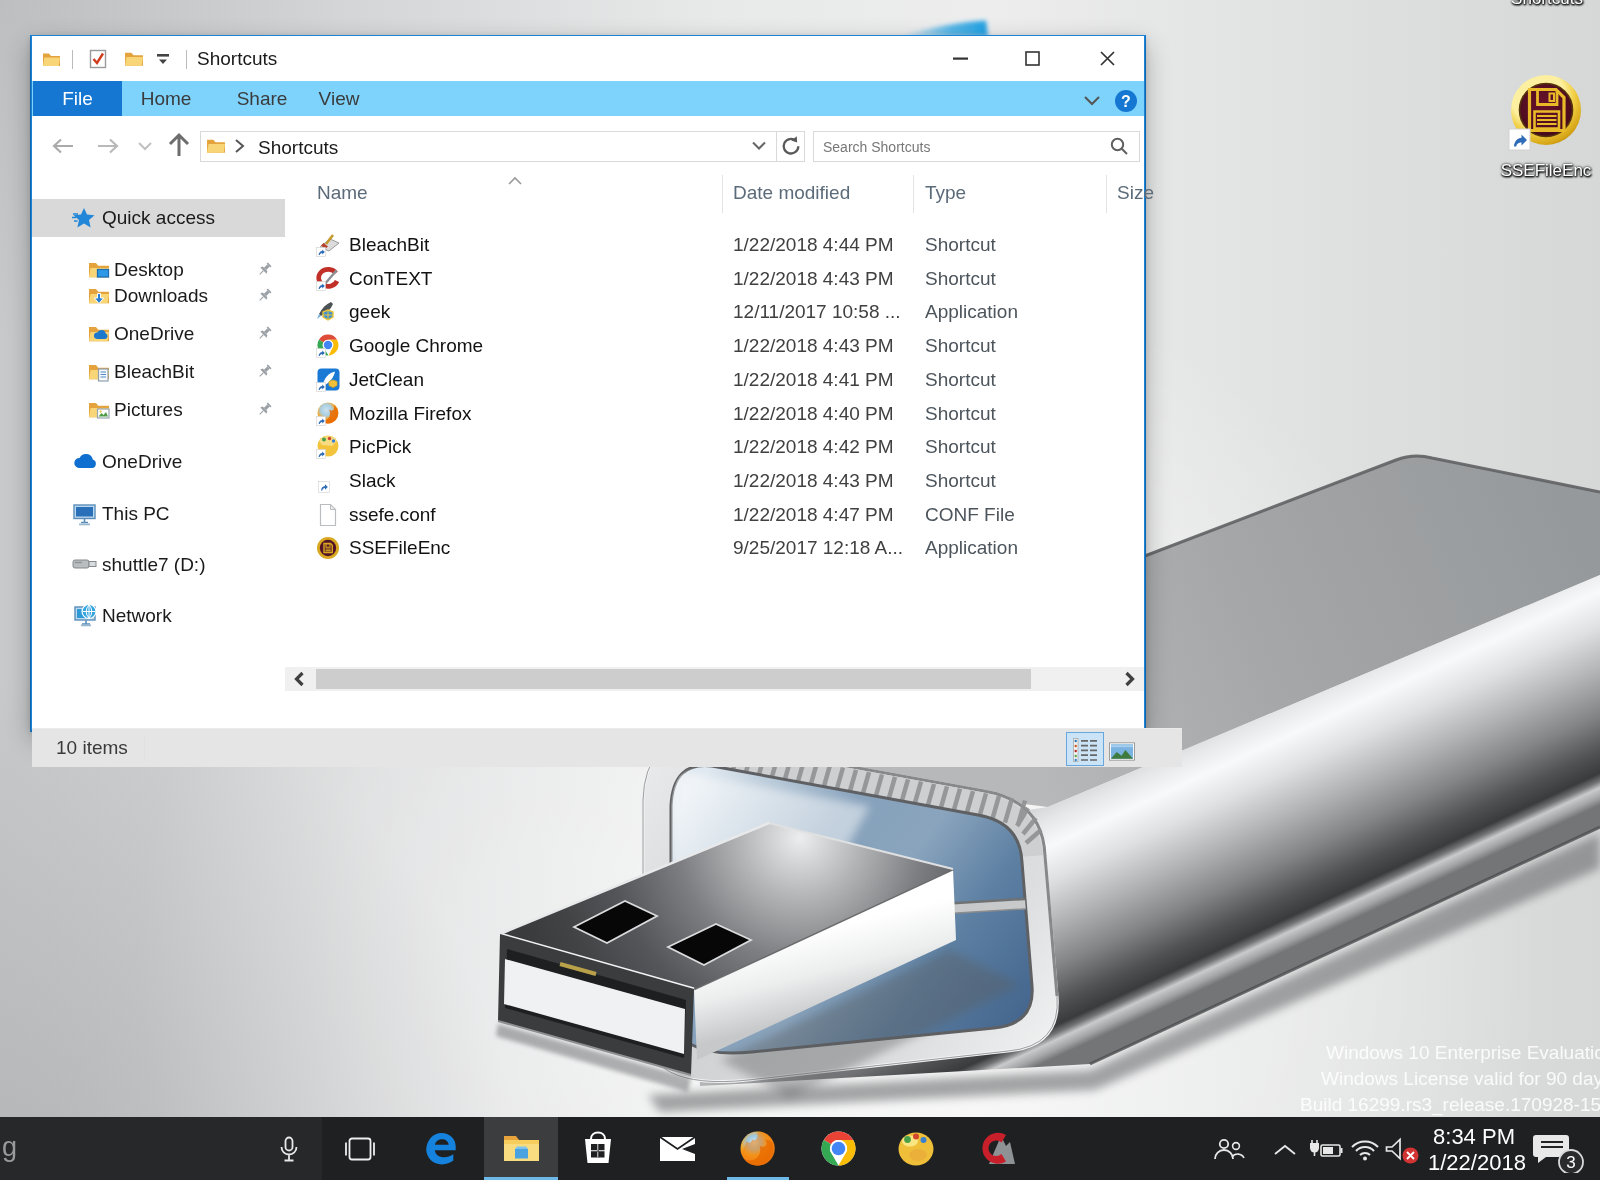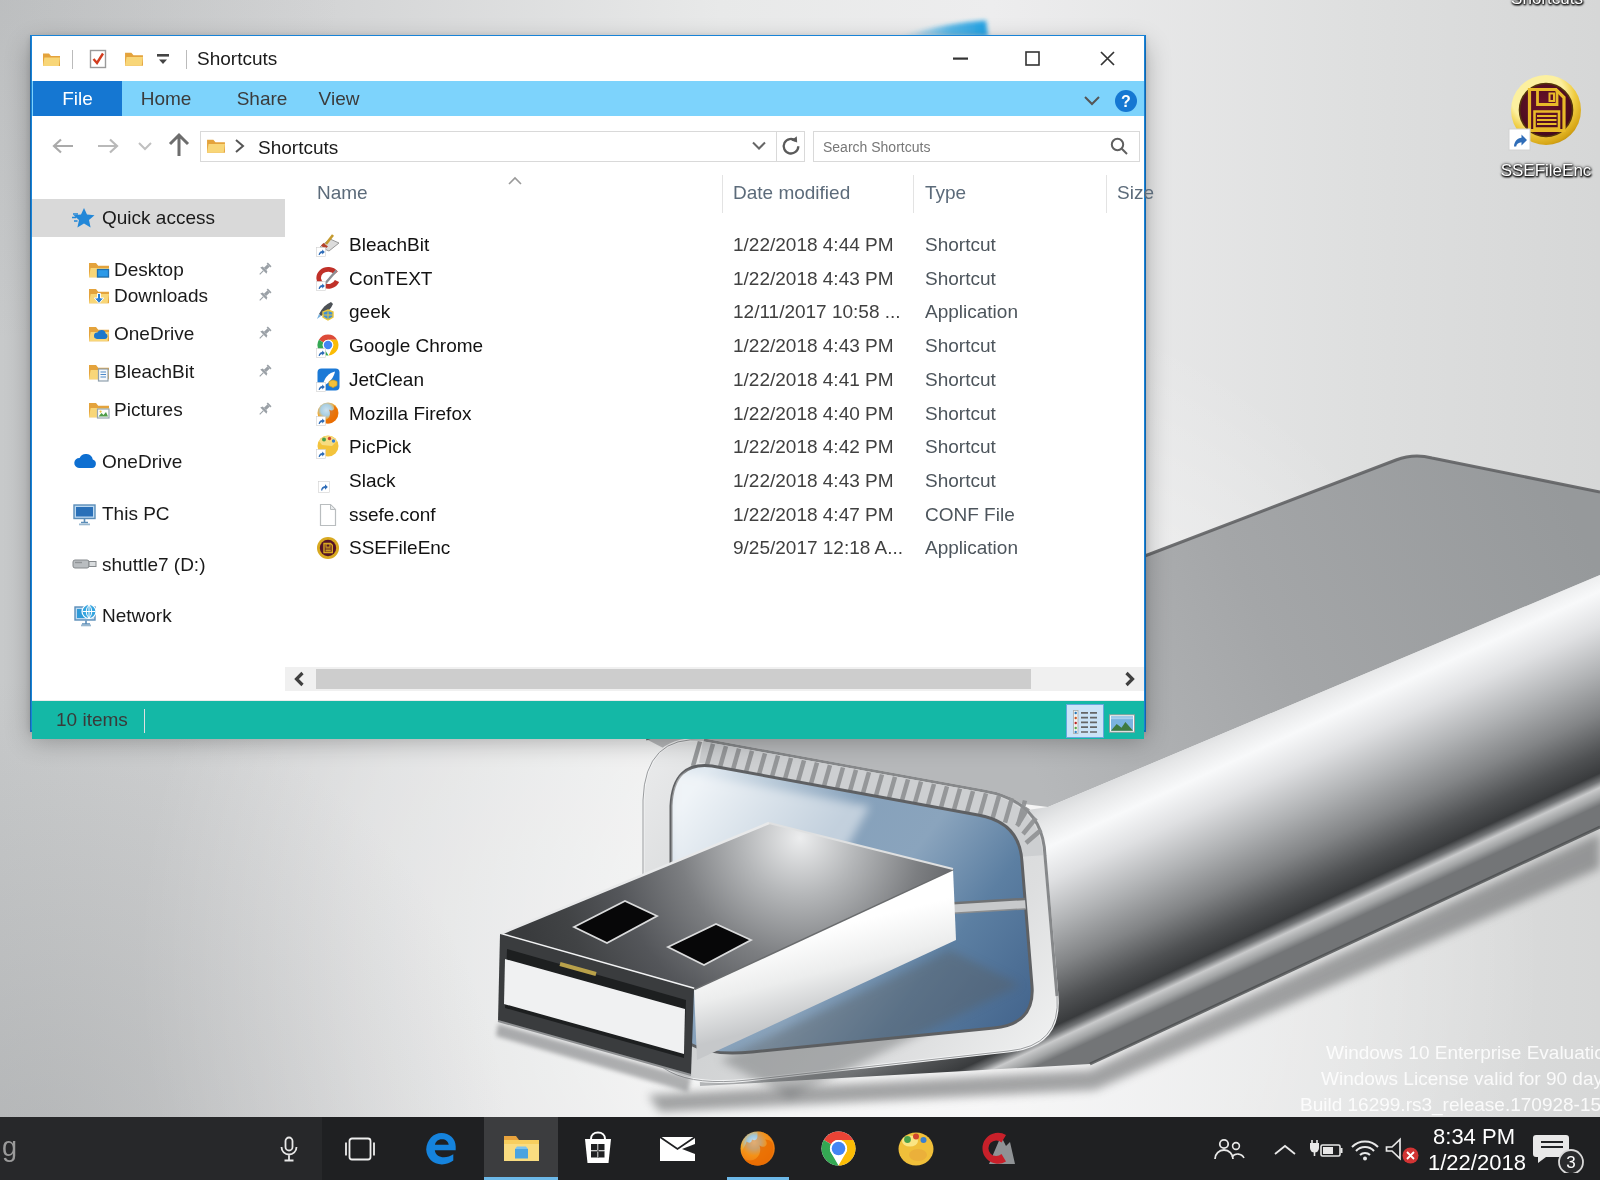--- a/index.html
+++ b/index.html
@@ -20,21 +20,21 @@
   #navpane{position:absolute;left:0;top:135px;width:253px;height:496px;background:#fff;font-size:19px;color:#1a1a1a;}
   #filepane{position:absolute;left:253px;top:135px;right:0;height:496px;background:#fff;text-align:center;}
   .navrow{position:absolute;left:0;width:100%;height:38px;line-height:38px;white-space:nowrap;}
   .hdr{position:absolute;top:25px;font-size:19px;color:#5c6b7a;}
   .frow{position:absolute;left:0;width:860px;height:34px;line-height:34px;font-size:19px;color:#121212;white-space:nowrap;}
   .fname{position:absolute;left:64px;top:0;}
   .fdate{position:absolute;left:448px;top:0;color:#404040;}
   .ftype{position:absolute;left:640px;top:0;color:#4d555c;}
   .ficon{position:absolute;left:31px;top:5px;width:24px;height:24px;}
   #hscroll{position:absolute;left:253px;top:631px;right:0;height:24px;background:#f0f0f0;}
-  #statusbar{position:absolute;left:0;top:664px;width:100%;height:38px;background:#14b8a6;border-top:1px solid #ebebeb;}
+  #statusbar{position:absolute;left:0;top:692px;width:100%;height:38px;background:#e5e5e5;border-top:1px solid #ebebeb;padding-left:38px;}
   
   #taskbar{position:absolute;left:0;top:1117px;width:1600px;height:63px;background:#1f2022;}
   
   #dicon{position:absolute;left:1476px;top:60px;width:140px;text-align:center;}
   .dlabel{font-size:17px;color:#fff;text-shadow:0 1px 2px #000,0 0 3px #000,1px 1px 2px #000;}
 </style>
 </head>
 <body>
 <svg id="wallpaper" width="1600" height="1180" viewBox="0 0 1600 1180">
 <defs>

